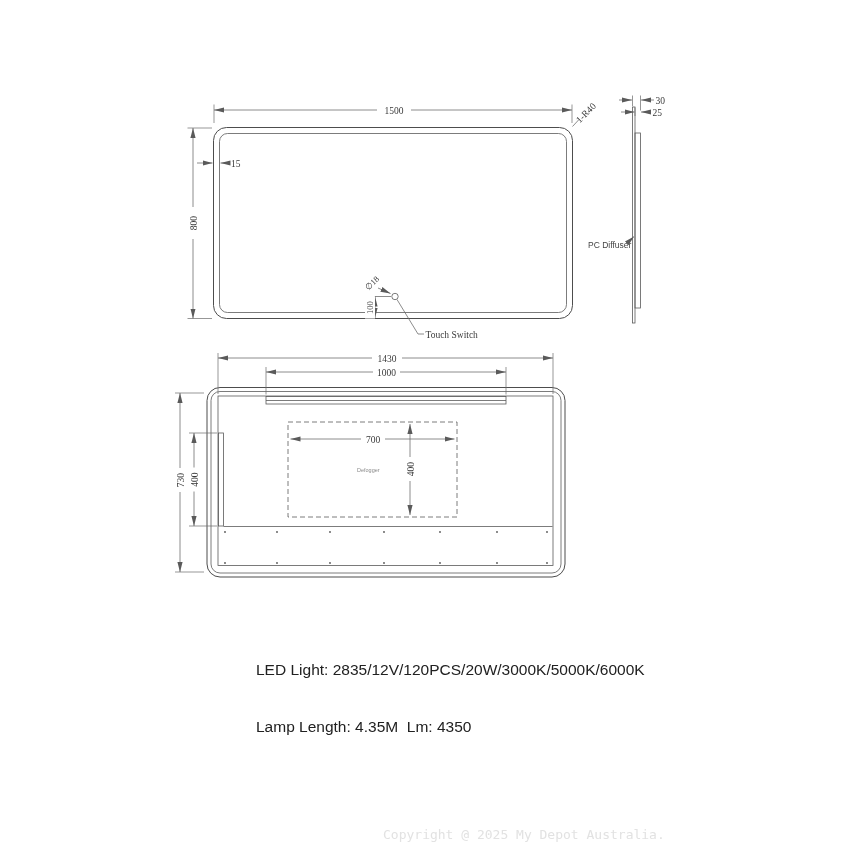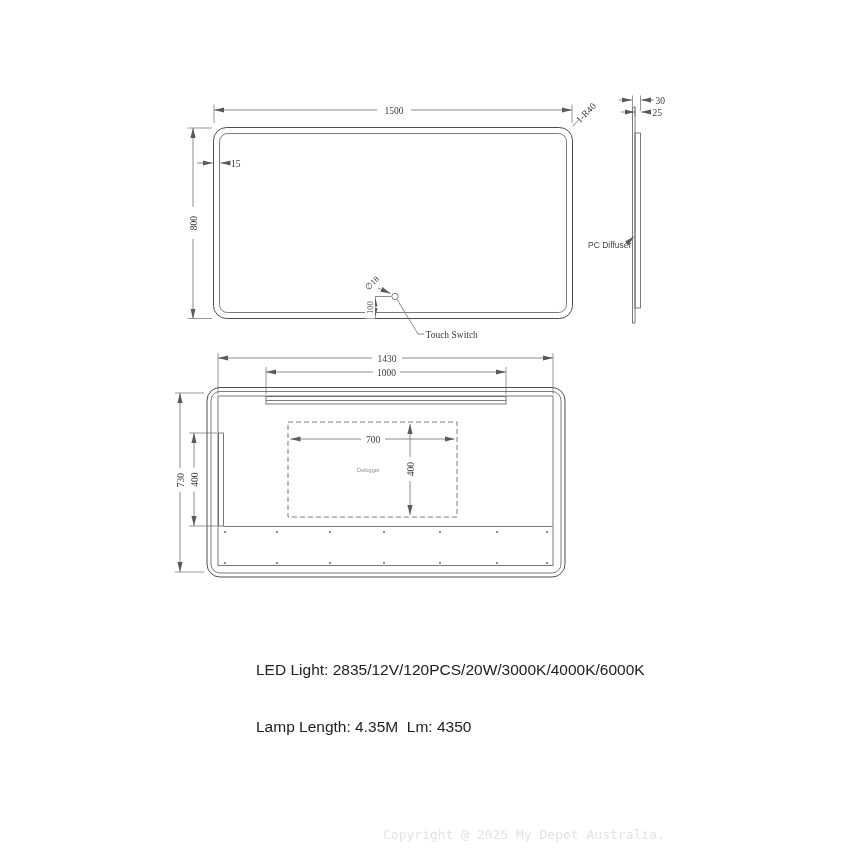--- a/index.html
+++ b/index.html
@@ -190,21 +190,21 @@
       <line class="dim" x1="194" y1="433" x2="194" y2="526" marker-start="url(#arw)" marker-end="url(#arw)"></line>
       <g transform="translate(194,479.5) rotate(-90)">
         <rect class="lbg" x="-12" y="-5.5" width="24" height="11"></rect>
         <text class="dimtxt" x="0" y="3.5" text-anchor="middle">400</text>
       </g>
     </g>
   </g>
 </svg>
 
   <div class="specs">
-    <div>LED Light: 2835/12V/120PCS/20W/3000K/4000K/6000K</div>
+    <div>LED Light: 2835/12V/120PCS/20W/3000K/5000K/6000K</div>
     <div>Lamp Length: 4.35M  Lm: 4350</div>
     
     
   </div>
 
   <div class="watermark">
     <div class="wline">Copyright @ 2025 My Depot Australia.</div>
     
   </div>
 

